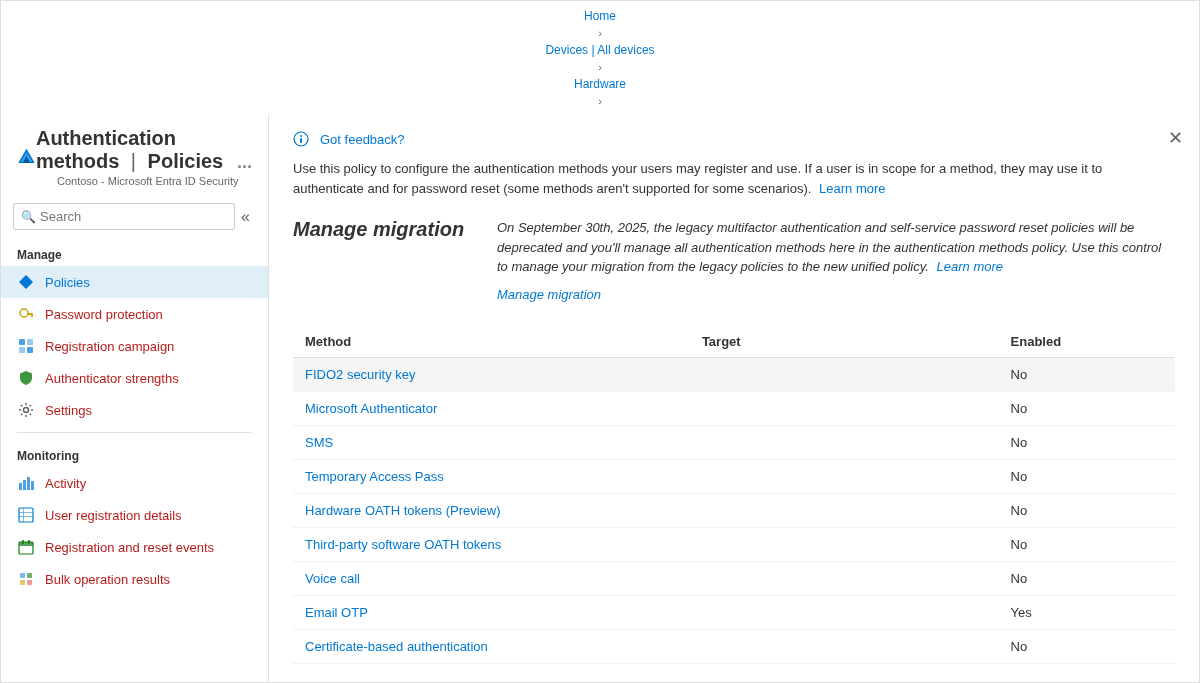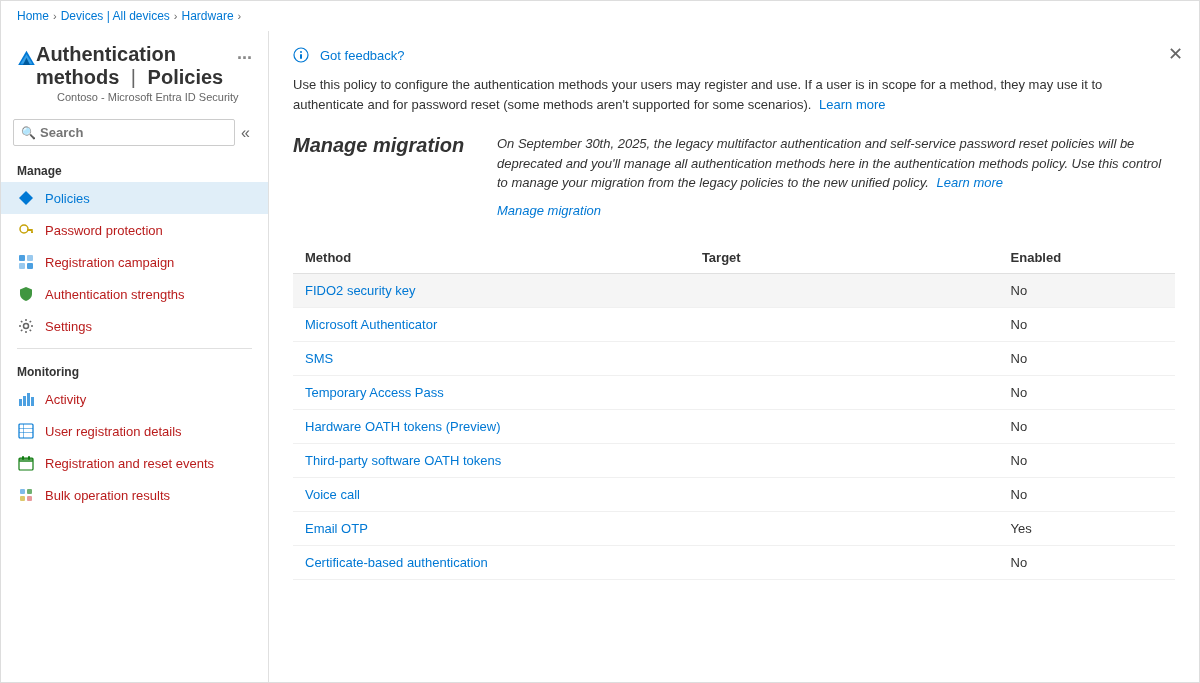--- a/index.html
+++ b/index.html
@@ -1,38 +1,38 @@
 <!DOCTYPE html>
 <html><head>
   <meta charset="utf-8">
   <style>
     * { box-sizing: border-box; margin: 0; padding: 0; }
     body { font-family: 'Segoe UI', Arial, sans-serif; font-size: 13px; color: #333; background: #fff; overflow: hidden; }
 
     .app-container { display: flex; flex-direction: column; height: 683px; width: 1200px; border: 1px solid #ddd; }
 
     
-    .breadcrumb { display: flex; align-items: center; padding: 8px 16px; font-size: 12px; color: #0078d4; gap: 4px; border-bottom: none; }
+    .breadcrumb { display: flex; align-items: center; padding: 8px 16px; font-size: 12px; color: #0078d4; gap: 4px; border-bottom: none; flex-direction: column; }
     .breadcrumb span.sep { color: #666; font-size: 11px; }
     .breadcrumb a { color: #0078d4; text-decoration: none; cursor: pointer; }
     .breadcrumb span.current { color: #0078d4; }
 
     .main-layout { display: flex; flex: 1; overflow: hidden; }
 
     
     .sidebar { width: 268px; min-width: 268px; border-right: 1px solid #e0e0e0; display: flex; flex-direction: column; overflow-y: auto; }
 
     .sidebar-header { padding: 12px 16px 8px; }
-    .sidebar-title { font-size: 20px; font-weight: 600; color: #333; display: flex; align-items: flex-start; gap: 0; }
+    .sidebar-title { font-size: 20px; font-weight: 600; color: #333; display: flex; align-items: flex-end; gap: 0; }
     .sidebar-logo { width: 32px; height: 32px; }
     .sidebar-subtitle { font-size: 11px; color: #666; margin-top: 2px; padding-left: 40px; }
     .search-icon { position: absolute; left: 8px; top: 50%; transform: translateY(-50%); color: #666; font-size: 12px; }
 
     .search-row { display: flex; align-items: center; margin: 8px 12px; position: relative; }
-    .search-row input { flex: 1; padding: 5px 8px 5px 28px; border: 1px solid #ccc; border-radius: 2px; font-size: 13px; font-weight: bold; }
+    .search-row input { flex: 1; padding: 5px 8px 5px 28px; border: 1px solid #ccc; border-radius: 2px; font-size: 13px; }
     .search-row .chevron-btn { background: none; border: none; cursor: pointer; color: #666; padding: 4px 6px; font-size: 14px; }
 
     .nav-section-label { font-size: 12px; font-weight: 600; color: #333; padding: 10px 16px 4px; }
 
     .nav-item { display: flex; align-items: center; padding: 7px 16px; cursor: pointer; gap: 10px; font-size: 13px; color: #b91c1c; border-radius: 0; }
     .nav-item.active { background: #e0eef8; color: #0078d4; }
     .nav-item .nav-icon { width: 18px; height: 18px; display: flex; align-items: center; justify-content: center; flex-shrink: 0; }
     .nav-item .nav-label { flex: 1; }
 
     .nav-divider { border: none; border-top: 1px solid #e0e0e0; margin: 6px 16px; }
@@ -141,21 +141,21 @@
         </span>
         <span class="nav-label">Registration campaign</span>
       </div>
 
       <div class="nav-item">
         <span class="nav-icon">
           <svg width="16" height="16" viewBox="0 0 16 16">
             <path d="M8 1 L14 3.5 L14 8 C14 11.5 11 14 8 15 C5 14 2 11.5 2 8 L2 3.5 Z" fill="#107c10" opacity="0.8"></path>
           </svg>
         </span>
-        <span class="nav-label">Authentication strengths</span>
+        <span class="nav-label">Authenticator strengths</span>
       </div>
 
       <div class="nav-item">
         <span class="nav-icon">
           <svg width="16" height="16" viewBox="0 0 16 16">
             <circle cx="8" cy="8" r="2.5" fill="none" stroke="#666" stroke-width="1.5"></circle>
             <path d="M8 1v2M8 13v2M1 8h2M13 8h2M2.93 2.93l1.41 1.41M11.66 11.66l1.41 1.41M2.93 13.07l1.41-1.41M11.66 4.34l1.41-1.41" stroke="#666" stroke-width="1.5"></path>
           </svg>
         </span>
         <span class="nav-label">Settings</span>

